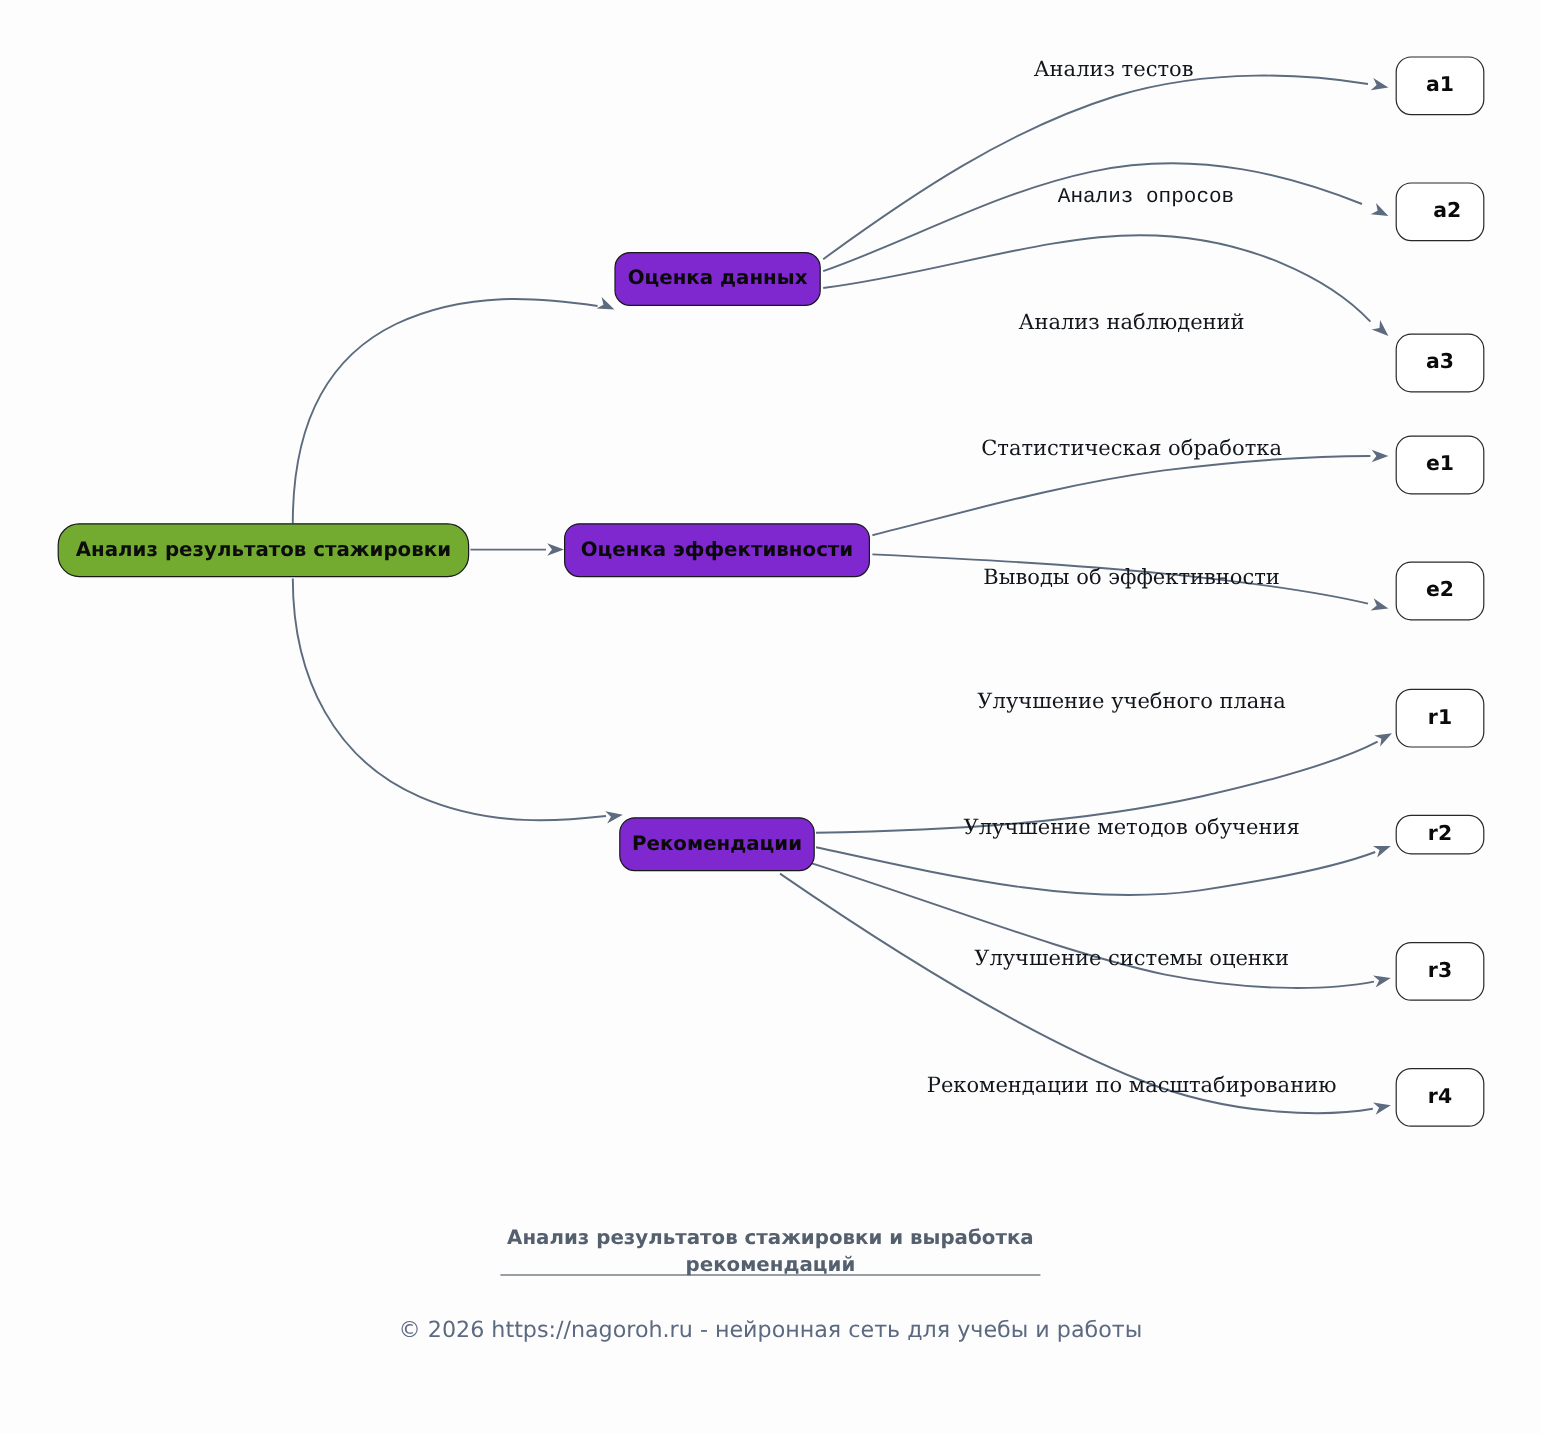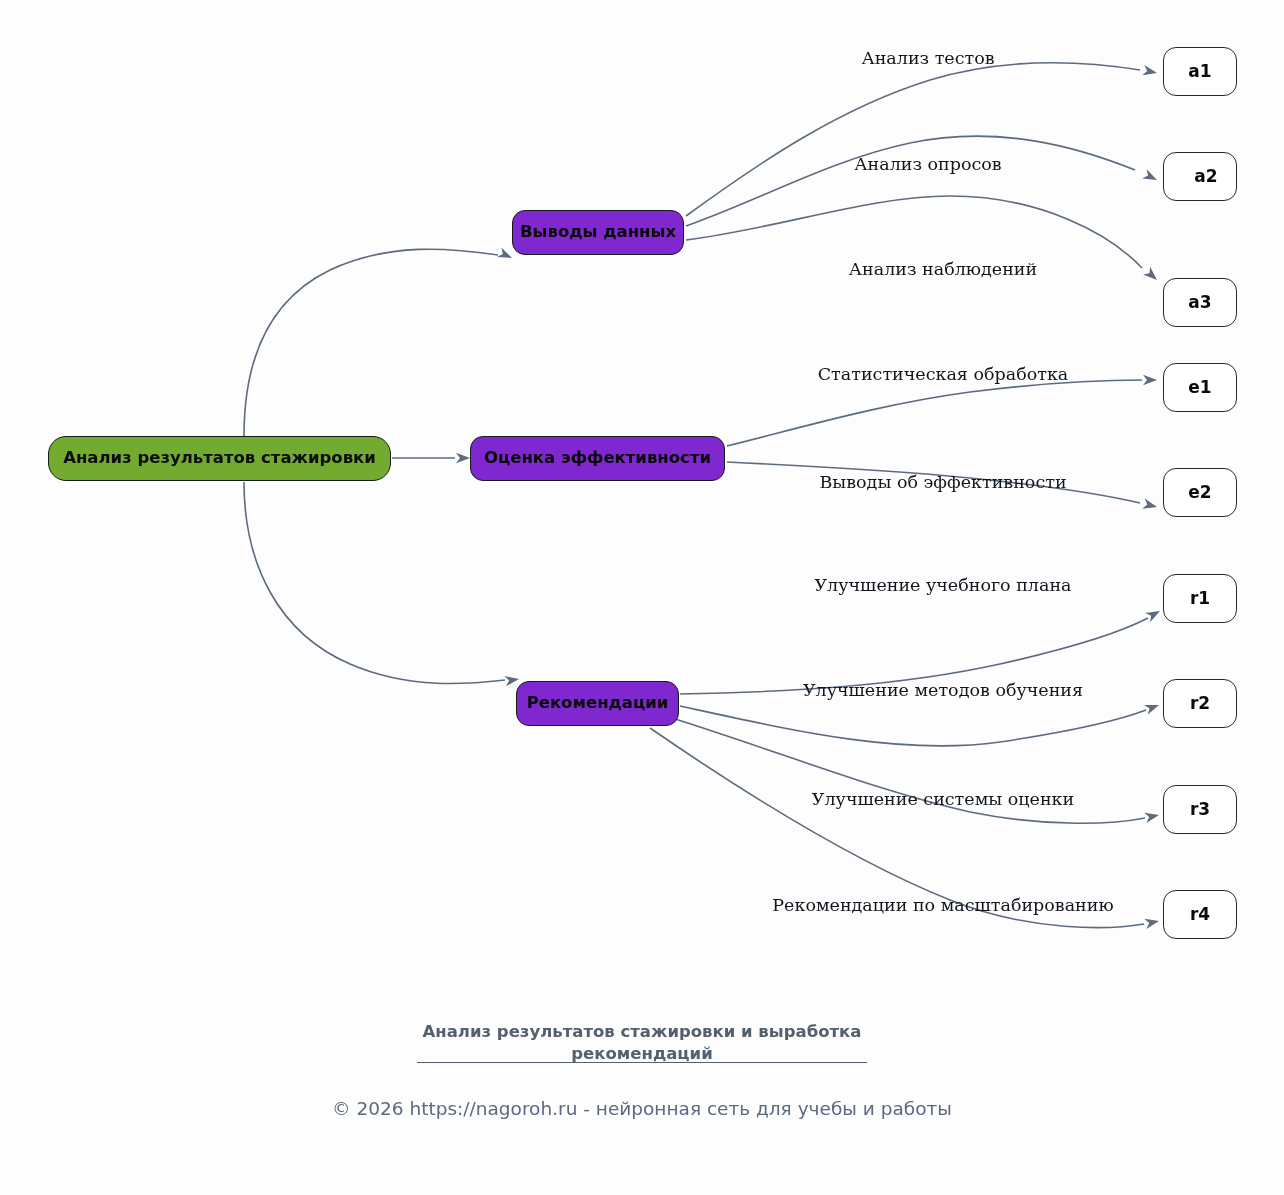--- a/index.html
+++ b/index.html
@@ -140,21 +140,21 @@
       <path class="edge-path" d="M 650 728 C 740 790 850 860 950 900 C 1030 932 1110 930 1144 924"></path>
       <path class="arrow-head" d="M 0 0 L -14 -5.2 L -10 0 L -14 5.2 Z" transform="translate(1159,921) rotate(-12)"></path>
     </g>
 </svg>
 
 <div id="nodes-layer">
     <div class="node node-root" style="left: 48px; top: 436px; width: 343px; height: 45px;">
       <span>Анализ результатов стажировки</span>
     </div>
     <div class="node node-branch" style="left: 512px; top: 210px; width: 172px; height: 45px;">
-      <span>Выводы данных</span>
+      <span>Оценка данных</span>
     </div>
     <div class="node node-branch" style="left: 470px; top: 436px; width: 255px; height: 45px;">
       <span>Оценка эффективности</span>
     </div>
     <div class="node node-branch" style="left: 516px; top: 681px; width: 163px; height: 45px;">
       <span>Рекомендации</span>
     </div>
     <div class="node node-leaf" style="left: 1163px; top: 47px; width: 74px; height: 49px;">
       <span>a1</span>
     </div>
@@ -166,33 +166,33 @@
     </div>
     <div class="node node-leaf" style="left: 1163px; top: 363px; width: 74px; height: 49px;">
       <span>e1</span>
     </div>
     <div class="node node-leaf" style="left: 1163px; top: 468px; width: 74px; height: 49px;">
       <span>e2</span>
     </div>
     <div class="node node-leaf" style="left: 1163px; top: 574px; width: 74px; height: 49px;">
       <span>r1</span>
     </div>
-    <div class="node node-leaf" style="left: 1163px; top: 679px; width: 74px; height: 49px;">
+    <div class="node node-leaf" style="left: 1163px; top: 679px; width: 74px; height: 33px;">
       <span>r2</span>
     </div>
     <div class="node node-leaf" style="left: 1163px; top: 785px; width: 74px; height: 49px;">
       <span>r3</span>
     </div>
     <div class="node node-leaf" style="left: 1163px; top: 890px; width: 74px; height: 49px;">
       <span>r4</span>
     </div>
   </div>
 <div id="labels-layer">
     <div class="edge-label center" style="left: 912px; top: 50px; margin-left: 16px;">Анализ тестов</div>
-    <div class="edge-label center" style="left: 928px; top: 156px;">Анализ опросов</div>
+    <div class="edge-label center" style="left: 955px; top: 156px; font-family: Liberation Mono, monospace;">Анализ опросов</div>
     <div class="edge-label center" style="left: 943px; top: 261px;">Анализ наблюдений</div>
     <div class="edge-label center" style="left: 943px; top: 366px;">Статистическая обработка</div>
     <div class="edge-label center" style="left: 943px; top: 474px;">Выводы об эффективности</div>
     <div class="edge-label center" style="left: 943px; top: 577px;">Улучшение учебного плана</div>
     <div class="edge-label center" style="left: 943px; top: 682px;">Улучшение методов обучения</div>
     <div class="edge-label center" style="left: 943px; top: 791px;">Улучшение системы оценки</div>
     <div class="edge-label center" style="left: 943px; top: 897px;">Рекомендации по масштабированию</div>
   </div>
 
 <div id="footer">

